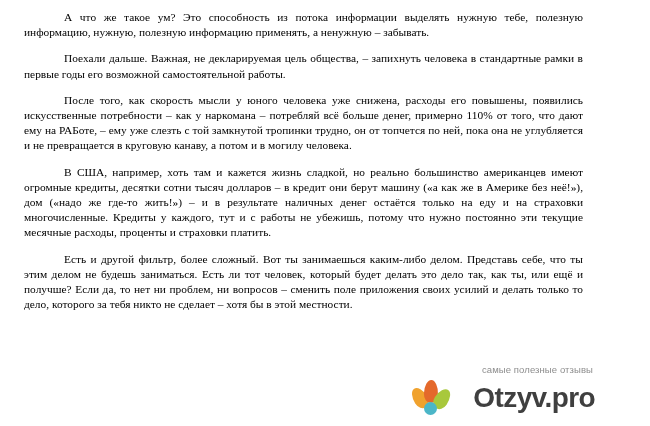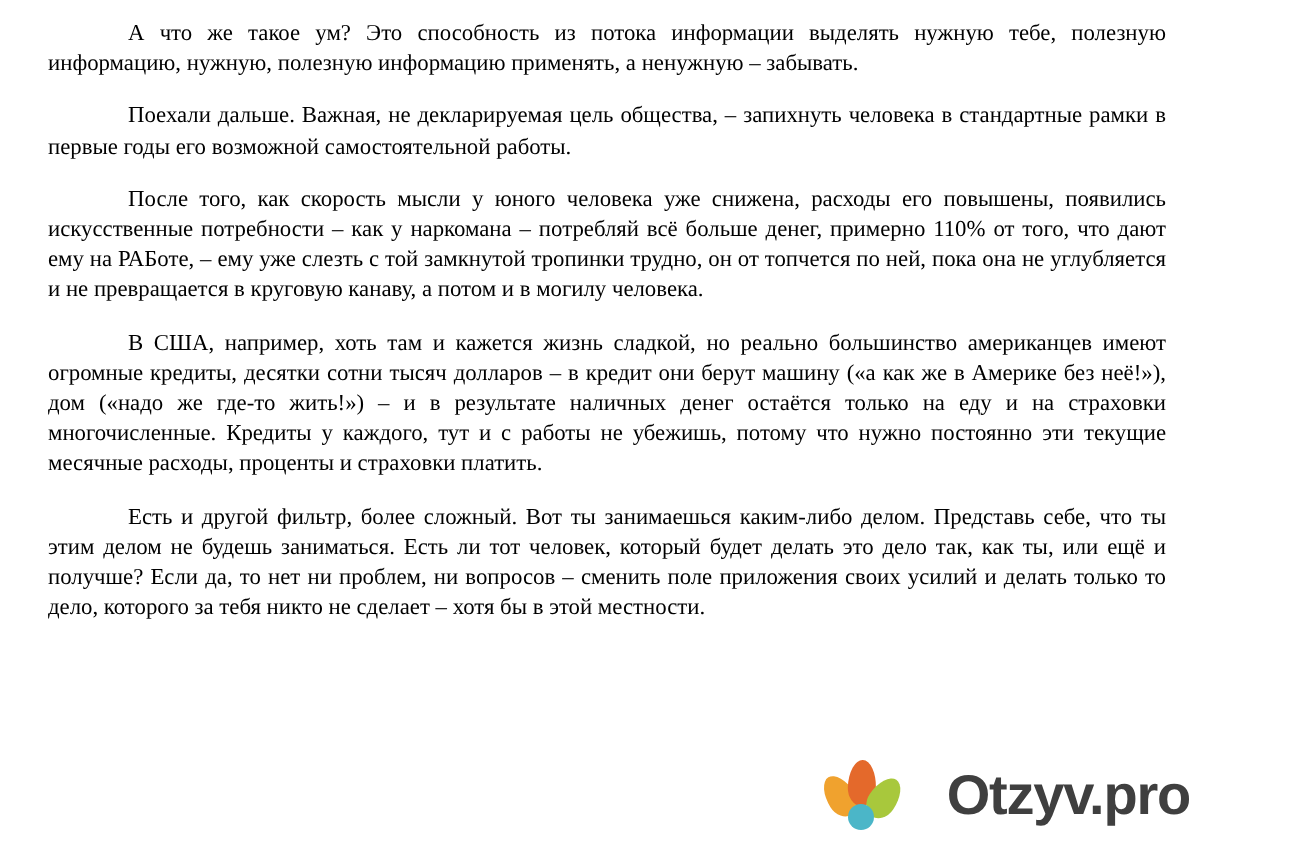--- a/index.html
+++ b/index.html
@@ -124,20 +124,21 @@
 <div class="page">
   <div class="doc-body">
     <p class="para">А что же такое ум? Это способность из потока информации выделять нужную тебе, полезную информацию, нужную, полезную информацию применять, а ненужную – забывать.</p>
     <p class="para">Поехали дальше. Важная, не декларируемая цель общества, – запихнуть человека в стандартные рамки в первые годы его возможной самостоятельной работы.</p>
     <p class="para">После того, как скорость мысли у юного человека уже снижена, расходы его повышены, появились искусственные потребности – как у наркомана – потребляй всё больше денег, примерно 110% от того, что дают ему на РАБоте, – ему уже слезть с той замкнутой тропинки трудно, он от топчется по ней, пока она не углубляется и не превращается в круговую канаву, а потом и в могилу человека.</p>
     <p class="para">В США, например, хоть там и кажется жизнь сладкой, но реально большинство американцев имеют огромные кредиты, десятки сотни тысяч долларов – в кредит они берут машину («а как же в Америке без неё!»), дом («надо же где-то жить!») – и в результате наличных денег остаётся только на еду и на страховки многочисленные. Кредиты у каждого, тут и с работы не убежишь, потому что нужно постоянно эти текущие месячные расходы, проценты и страховки платить.</p>
     <p class="para last">Есть и другой фильтр, более сложный. Вот ты занимаешься каким-либо делом. Представь себе, что ты этим делом не будешь заниматься. Есть ли тот человек, который будет делать это дело так, как ты, или ещё и получше? Если да, то нет ни проблем, ни вопросов – сменить поле приложения своих усилий и делать только то дело, которого за тебя никто не сделает – хотя бы в этой местности.</p>
   </div>
 
   <div class="wm">
+    <div class="wm-caption">самые полезные отзывы</div>
     <div class="wm-logo">
       <div class="wm-mark">
         <div class="pet p1"></div>
         <div class="pet p2"></div>
         <div class="pet p3"></div>
         <div class="dot"></div>
       </div>
       <div class="wm-text">
         <span>Otzyv</span><span class="dotsep">.</span><span class="pro">pro</span>
       </div>

